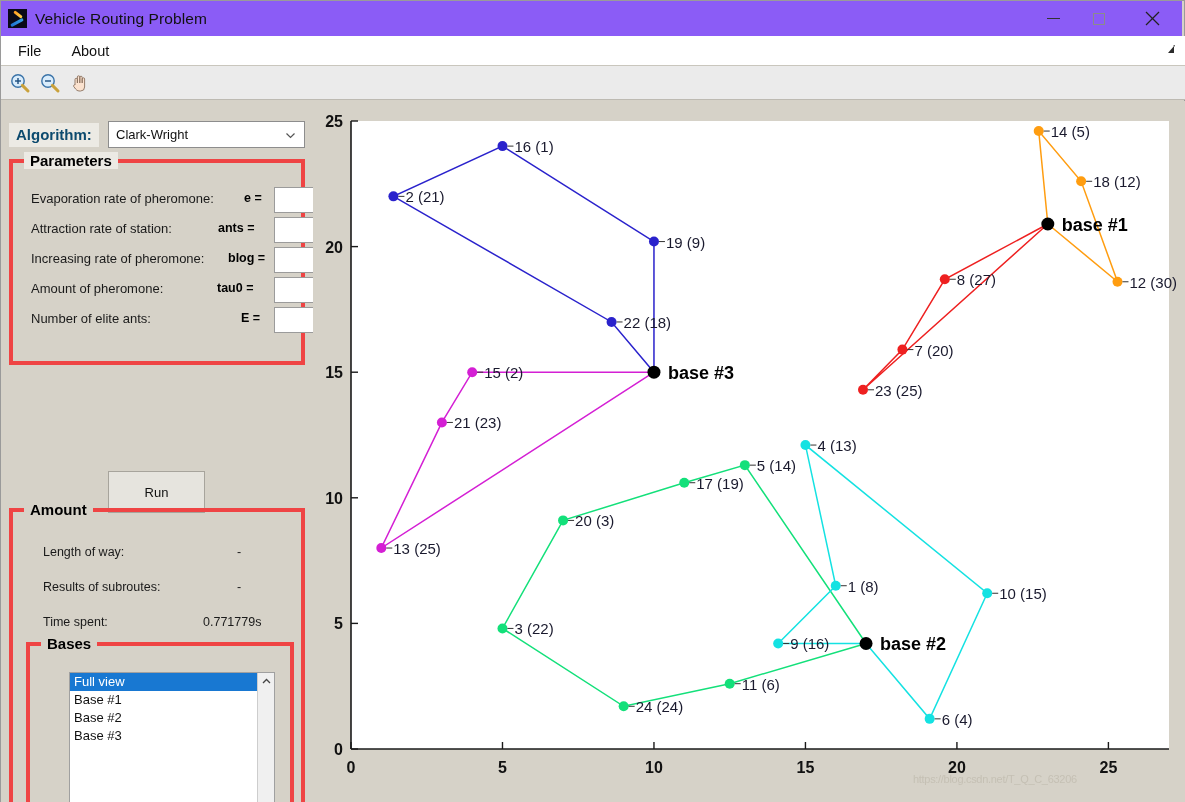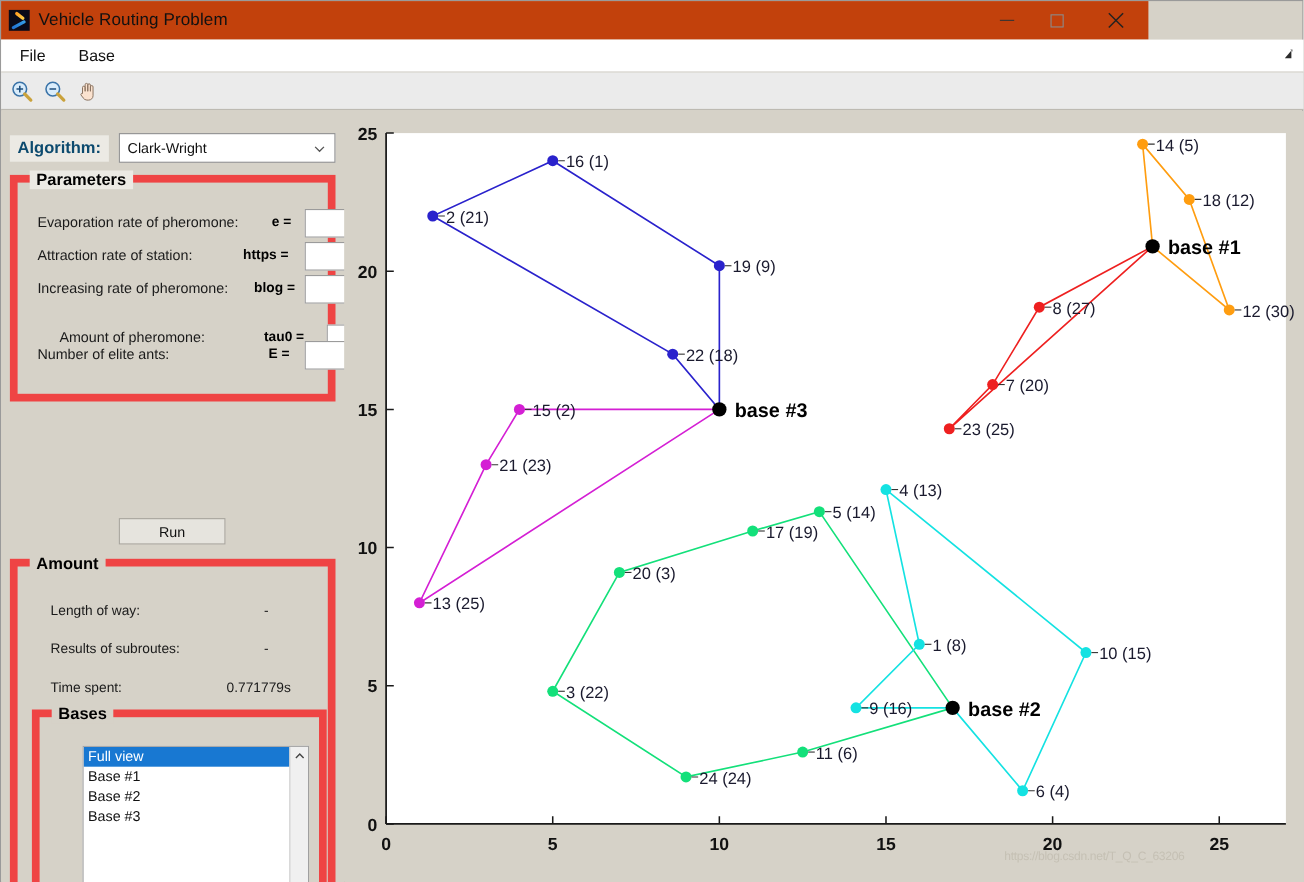--- a/index.html
+++ b/index.html
@@ -5,21 +5,21 @@
   html,body{margin:0;padding:0;}
   body{
     width:1185px;height:802px;overflow:hidden;
     font-family:"Liberation Sans",sans-serif;
     background:#d6d2c8;
   }
   .window{position:relative;width:1185px;height:802px;background:#d6d2c8;
           border:1px solid #9a9a9a;box-sizing:border-box;}
 
   
-  .titlebar{position:absolute;left:0;top:0;width:1043px;height:35px;background:#c2410c;
+  .titlebar{position:absolute;left:0;top:0;width:1181px;height:35px;background:#8b5cf6;
             border-bottom:0px solid #ddd;display:flex;align-items:center;}
   .app-icon{width:19px;height:19px;margin-left:7px;margin-right:8px;background:#0a0a18;
             position:relative;overflow:hidden;flex:0 0 auto;}
   .app-icon::before{content:"";position:absolute;left:2px;top:12px;width:14px;height:3px;
             background:linear-gradient(90deg,#1f6fd0,#36a0e8);transform:rotate(-28deg);border-radius:2px;}
   .app-icon::after{content:"";position:absolute;left:5px;top:4px;width:10px;height:3px;
             background:linear-gradient(90deg,#ff9a1f,#ffd24a);transform:rotate(38deg);border-radius:2px;}
   .title-text{font-size:15.5px;color:#111;letter-spacing:.1px;}
   .wctrls{position:absolute;right:0;top:0;height:35px;display:flex;}
   .wbtn{width:46px;height:35px;display:flex;align-items:center;justify-content:center;
@@ -44,33 +44,33 @@
   .leftpanel{position:absolute;left:0;top:100px;width:312px;height:702px;background:#d6d2c8;}
 
   .alg-row{position:absolute;left:8px;top:20px;width:296px;height:29px;}
   .alg-label{position:absolute;left:0;top:2px;background:#eceae4;padding:3px 7px 4px 7px;
              font-size:15px;font-weight:bold;color:#0c4a6e;}
   .alg-select{position:absolute;left:99px;top:0;width:197px;height:27px;background:#fff;
               border:1px solid #8d8d8d;box-sizing:border-box;display:flex;align-items:center;}
   .alg-value{font-size:13px;color:#111;padding-left:7px;}
   .alg-arrow{position:absolute;right:8px;top:8px;width:11px;height:11px;}
 
-  .groupbox{position:absolute;border:7px solid #ef4444;background:transparent;box-sizing:border-box;}
+  .groupbox{position:absolute;border:4px solid #ef4444;background:transparent;box-sizing:border-box;}
   .group-title{position:absolute;top:-11px;left:11px;background:#eceae4;padding:0 6px;
                font-size:15px;font-weight:bold;color:#000;}
   .group-title.plain{background:#d6d2c8;}
 
   #paramsbox{left:8px;top:58px;width:296px;height:206px;}
   .prow{position:absolute;height:26px;}
   .plabel{position:absolute;left:0;top:4px;font-size:13px;color:#1a1a1a;white-space:nowrap;}
   .psym{position:absolute;font-size:12.5px;font-weight:bold;color:#000;top:4px;}
   .pfield{position:absolute;left:243px;top:0;width:47px;height:26px;background:#fff;
           border:1px solid #9b9b9b;box-sizing:border-box;}
 
-  .runbtn{position:absolute;left:107px;top:370px;width:97px;height:24px;background:#e6e4de;
+  .runbtn{position:absolute;left:107px;top:370px;width:97px;height:42px;background:#e6e4de;
           border:1px solid #a7a49c;box-sizing:border-box;display:flex;align-items:center;
           justify-content:center;font-size:13px;color:#111;}
 
   #resultsbox{left:8px;top:407px;width:296px;height:386px;}
   .rrow{position:absolute;font-size:12.5px;color:#1a1a1a;}
   .rval{position:absolute;font-size:12.5px;color:#1a1a1a;}
 
   #basesbox{left:13px;top:130px;width:268px;height:184px;}
   .listbox{position:absolute;left:39px;top:26px;width:206px;height:151px;background:#fff;
            border:1px solid #a0a0a0;box-sizing:border-box;overflow:hidden;}
@@ -106,21 +106,21 @@
         <svg width="17" height="17" viewBox="0 0 17 17">
           <line x1="2" y1="2" x2="15" y2="15" stroke="#222" stroke-width="1.3"></line>
           <line x1="15" y1="2" x2="2" y2="15" stroke="#222" stroke-width="1.3"></line>
         </svg>
       </div>
     </div>
   </div>
 
   <div class="menubar">
     <div class="menu-item">File</div>
-    <div class="menu-item">Base</div>
+    <div class="menu-item">About</div>
     <svg class="menu-right-icon" viewBox="0 0 13 13">
       <path d="M11 2 L11 9 L5 9 Z" fill="#2b2b2b"></path>
       <path d="M10 1 L12 1 L12 3 Z" fill="#6b6b6b"></path>
     </svg>
   </div>
 
   <div class="toolbar">
     <div class="tbtn">
       <svg width="22" height="22" viewBox="0 0 22 22">
         <circle cx="9" cy="9" r="6.2" fill="#d9ecfb" stroke="#3a73a8" stroke-width="1.4"></circle>
@@ -159,31 +159,31 @@
       <div class="group-title">Parameters</div>
 
       <div class="prow" style="left:18px;top:24px;width:272px;">
         <span class="plabel">Evaporation rate of pheromone:</span>
         <span class="psym" style="left:213px;">e =</span>
         <span class="pfield"></span>
       </div>
 
       <div class="prow" style="left:18px;top:54px;width:272px;">
         <span class="plabel">Attraction rate of station:</span>
-        <span class="psym" style="left:187px;">https =</span>
+        <span class="psym" style="left:187px;">ants =</span>
         <span class="pfield"></span>
       </div>
 
       <div class="prow" style="left:18px;top:84px;width:272px;">
         <span class="plabel">Increasing rate of pheromone:</span>
         <span class="psym" style="left:197px;">blog =</span>
         <span class="pfield"></span>
       </div>
 
-      <div class="prow" style="left:18px;top:129px;width:272px;margin-left:20px;">
+      <div class="prow" style="left:18px;top:114px;width:272px;">
         <span class="plabel">Amount of pheromone:</span>
         <span class="psym" style="left:186px;">tau0 =</span>
         <span class="pfield"></span>
       </div>
 
       <div class="prow" style="left:18px;top:144px;width:272px;">
         <span class="plabel">Number of elite ants:</span>
         <span class="psym" style="left:210px;">E =</span>
         <span class="pfield"></span>
       </div>

